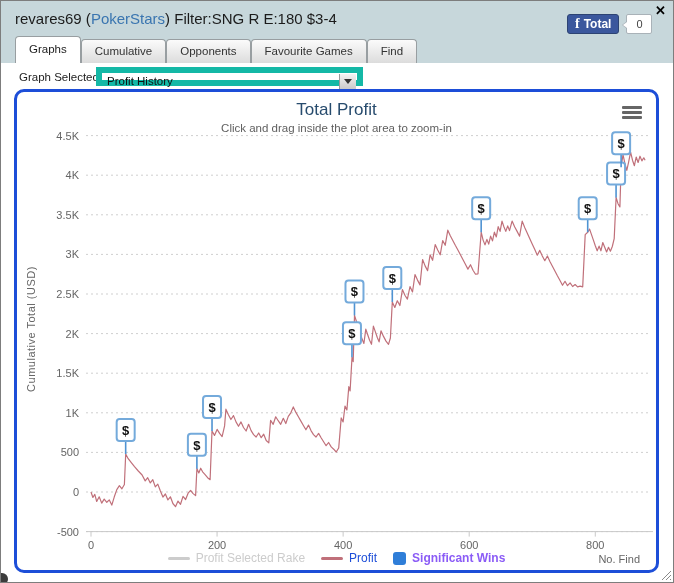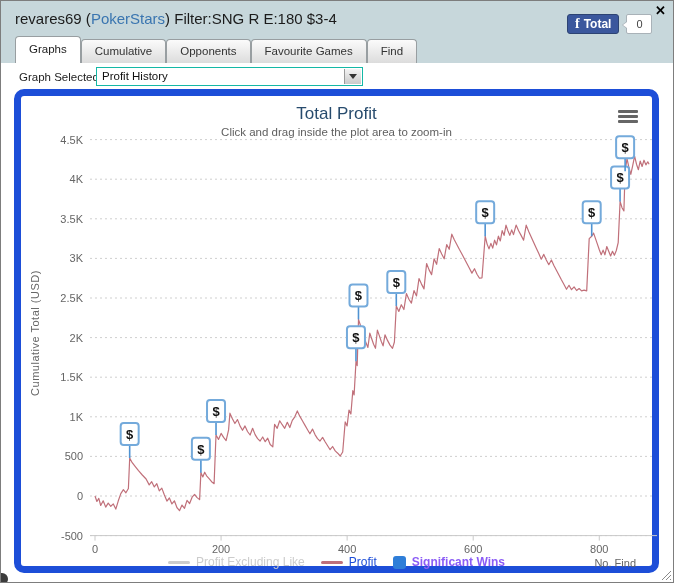--- a/index.html
+++ b/index.html
@@ -65,37 +65,37 @@
     border:1px solid #989ea1;border-bottom:none;
     border-radius:4px 4px 0 0;cursor:pointer;white-space:nowrap;
   }
   .tab.active{
     background:#fff;color:#1c1c1c;padding:6px 13px 8px;
   }
   
   .selector-label{position:absolute;left:18px;top:70px;font-size:11.5px;color:#222;}
   .selector{
     position:absolute;left:95px;top:66px;width:267px;height:19px;
-    background:#fff;border:1px solid #14b8a6;font-size:11.5px;color:#111;
+    background:#fff;border:6px solid #14b8a6;font-size:11.5px;color:#111;
     line-height:17px;padding-left:5px;cursor:pointer;
   }
   .selector .arrow-btn{
     position:absolute;right:1px;top:1px;width:17px;height:15px;
     background:linear-gradient(#f4f4f4,#cacaca);
     border-left:1px solid #9a9a9a;
     display:flex;align-items:center;justify-content:center;
   }
   .selector .arrow-btn i{
     border-left:4px solid transparent;border-right:4px solid transparent;
     border-top:5px solid #333;display:block;
   }
   
   .panel{
     position:absolute;left:13px;top:88px;width:645px;height:484px;
-    background:#fff;border:7px solid #1d4ed8;border-radius:10px;
+    background:#fff;border:3px solid #1d4ed8;border-radius:10px;
   }
   .chart-title{
     position:absolute;left:0;right:0;top:8px;text-align:center;
     font-size:17px;color:var(--title-navy);
   }
   .chart-subtitle{
     position:absolute;left:0;right:0;top:30px;text-align:center;
     font-size:11.5px;color:#5f5f5f;
   }
   .burger{position:absolute;right:14px;top:14px;width:20px;cursor:pointer;}
@@ -244,21 +244,21 @@
         <line x1="604.1134831460674" y1="75.27999999999997" x2="604.1134831460674" y2="62.27999999999997" stroke="#4f93d2" stroke-width="1.6"></line>
         <rect x="595.1134831460674" y="40.27999999999997" width="18" height="22" rx="3" fill="#ffffff" stroke="#74aadb" stroke-width="2"></rect>
         <text x="604.1134831460674" y="56.27999999999997" text-anchor="middle" font-size="13" font-weight="bold" font-family="&quot;Liberation Sans&quot;, sans-serif" fill="#111111">$</text>
       </g>
     </svg>
 
   <div class="y-title">Cumulative Total (USD)</div>
   <div class="legend" id="legend">
       <div class="legend-item">
         <span style="width: 22px; height: 3px; border-radius: 2px; display: inline-block; background: rgb(204, 204, 204);"></span>
-        <span style="color: rgb(204, 204, 204);">Profit Excluding Like</span>
+        <span style="color: rgb(204, 204, 204);">Profit Selected Rake</span>
       </div>
       <div class="legend-item">
         <span style="width: 22px; height: 3px; border-radius: 2px; display: inline-block; background: rgb(192, 112, 122);"></span>
         <span style="color: #1d4ed8;">Profit</span>
       </div>
       <div class="legend-item">
         <span style="width: 13px; height: 13px; border-radius: 3px; display: inline-block; background: rgb(47, 126, 216);"></span>
         <span style="color: #8b5cf6; font-weight: bold;">Significant Wins</span>
       </div>
     </div>

